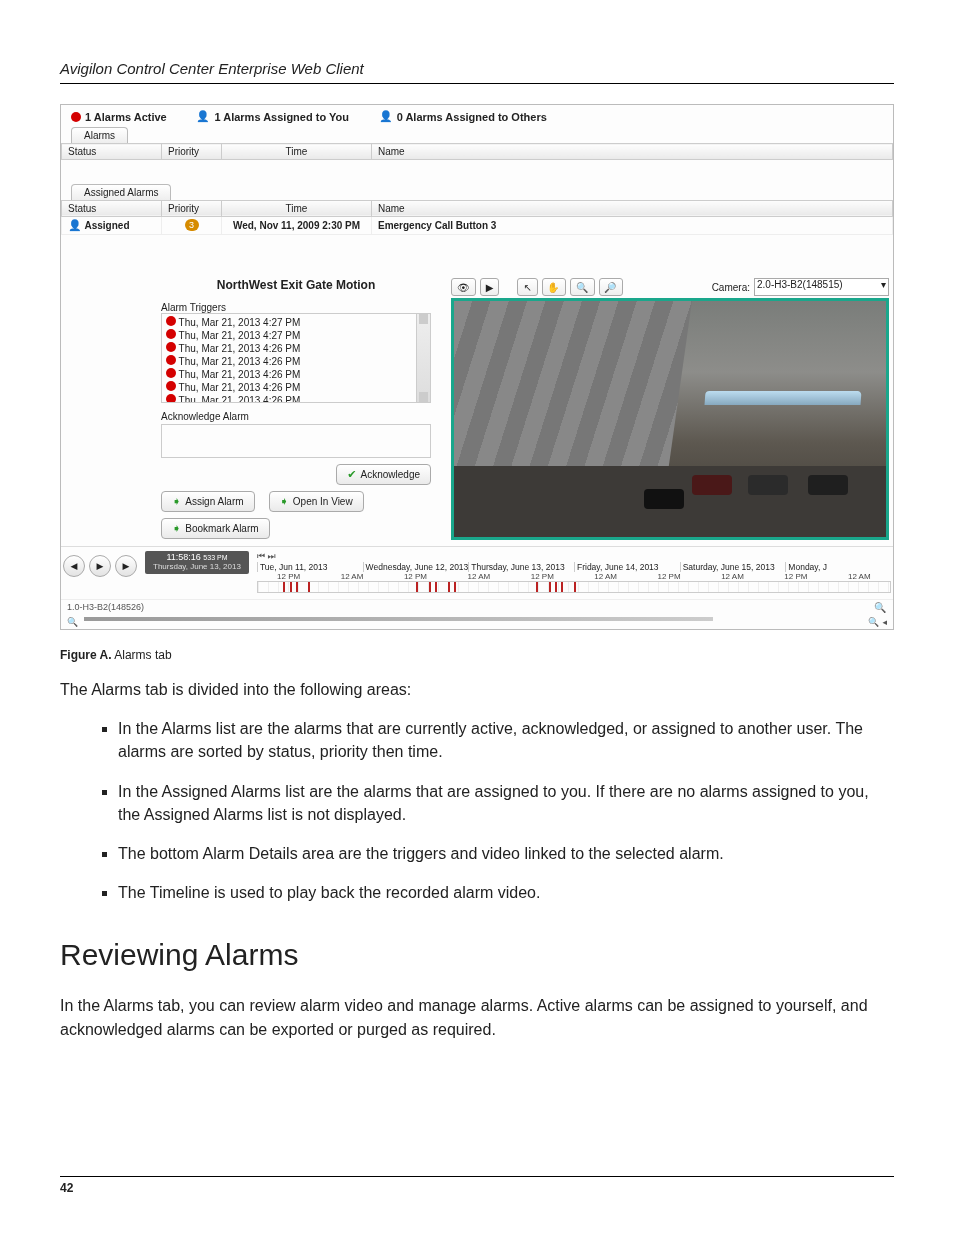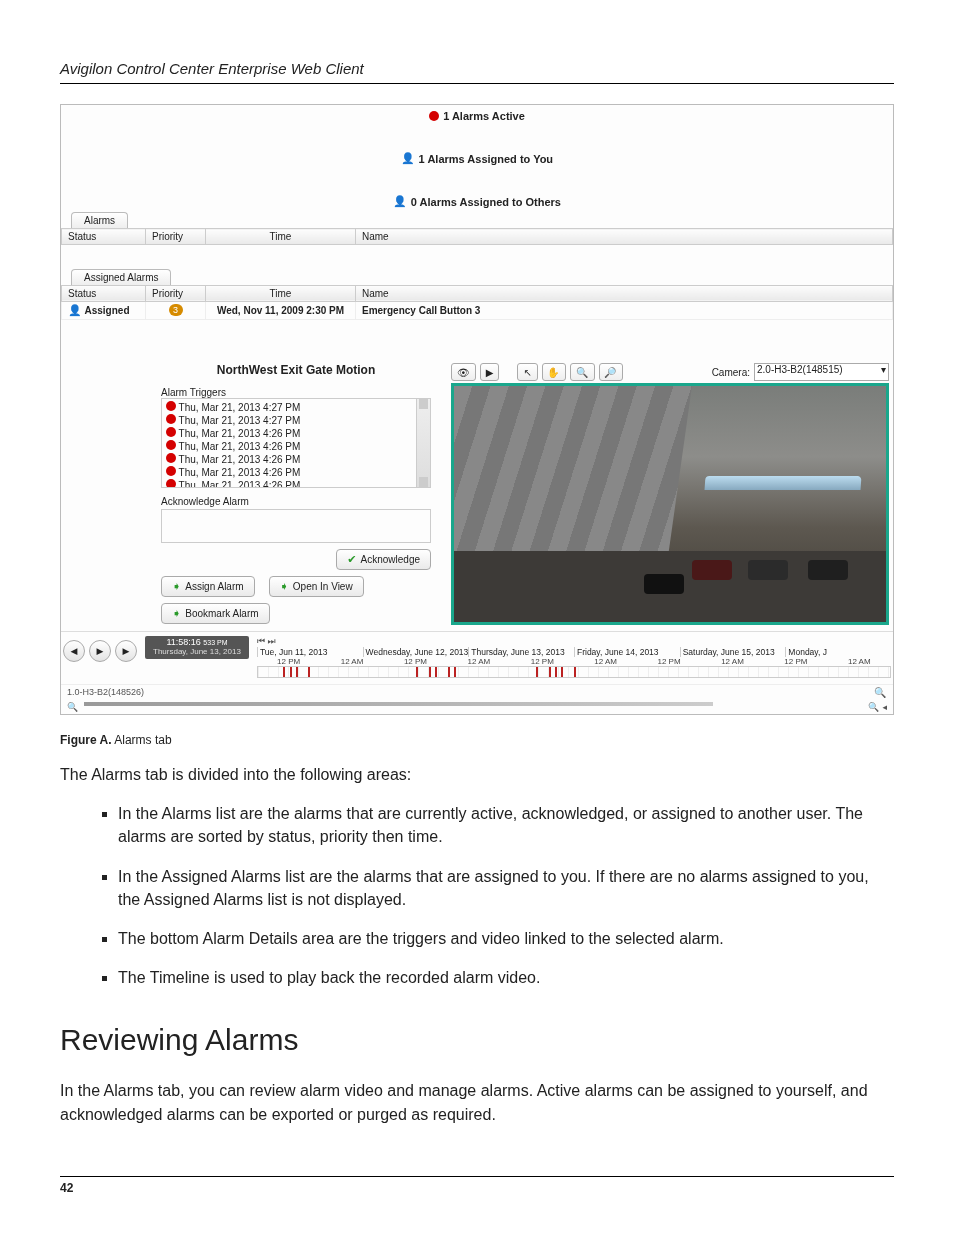--- a/index.html
+++ b/index.html
@@ -32,21 +32,20 @@
     font-size: 10px;
   }
   .shot * { box-sizing: border-box; }
   .shot .topbar {
     display: flex;
     align-items: center;
     gap: 30px;
     padding: 5px 10px 0 10px;
     font-size: 11px;
     font-weight: bold;
-    flex-direction: column;
   }
   .shot .topbar .group { display:flex; align-items:center; gap:4px; }
   .tabstrip {
     margin: 4px 10px 0 10px;
   }
   .tab {
     display:inline-block;
     border: 1px solid #bbb;
     border-bottom: none;
     padding: 2px 12px;
@@ -64,21 +63,21 @@
     font-size: 10px;
     font-weight: normal;
     padding: 2px 6px;
     text-align: left;
   }
   .grid td {
     border: 1px solid #eee;
     font-size: 10px;
     padding: 2px 6px;
   }
-  .grid .col-status { width: 84px; }
+  .grid .col-status { width: 100px; }
   .grid .col-priority { width: 60px; text-align:left; }
   .grid .col-time { width: 150px; text-align:center; }
   .grid .row-active td {
     background: #0a62c9;
     color: #fff;
     font-weight: bold;
   }
   .pill-red {
     display:inline-block;
     width:14px; height:12px;

